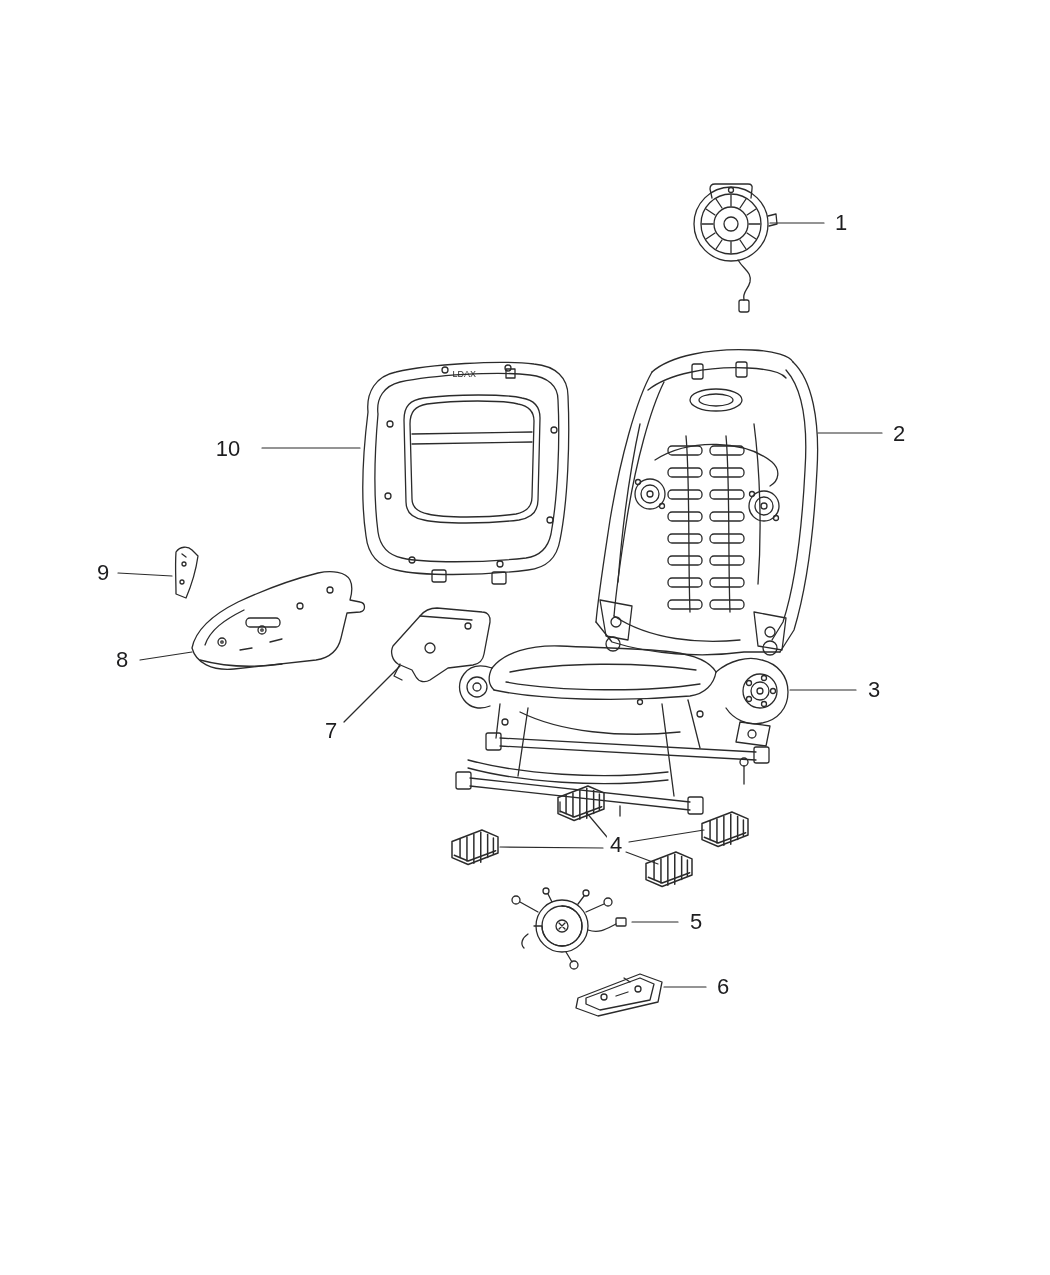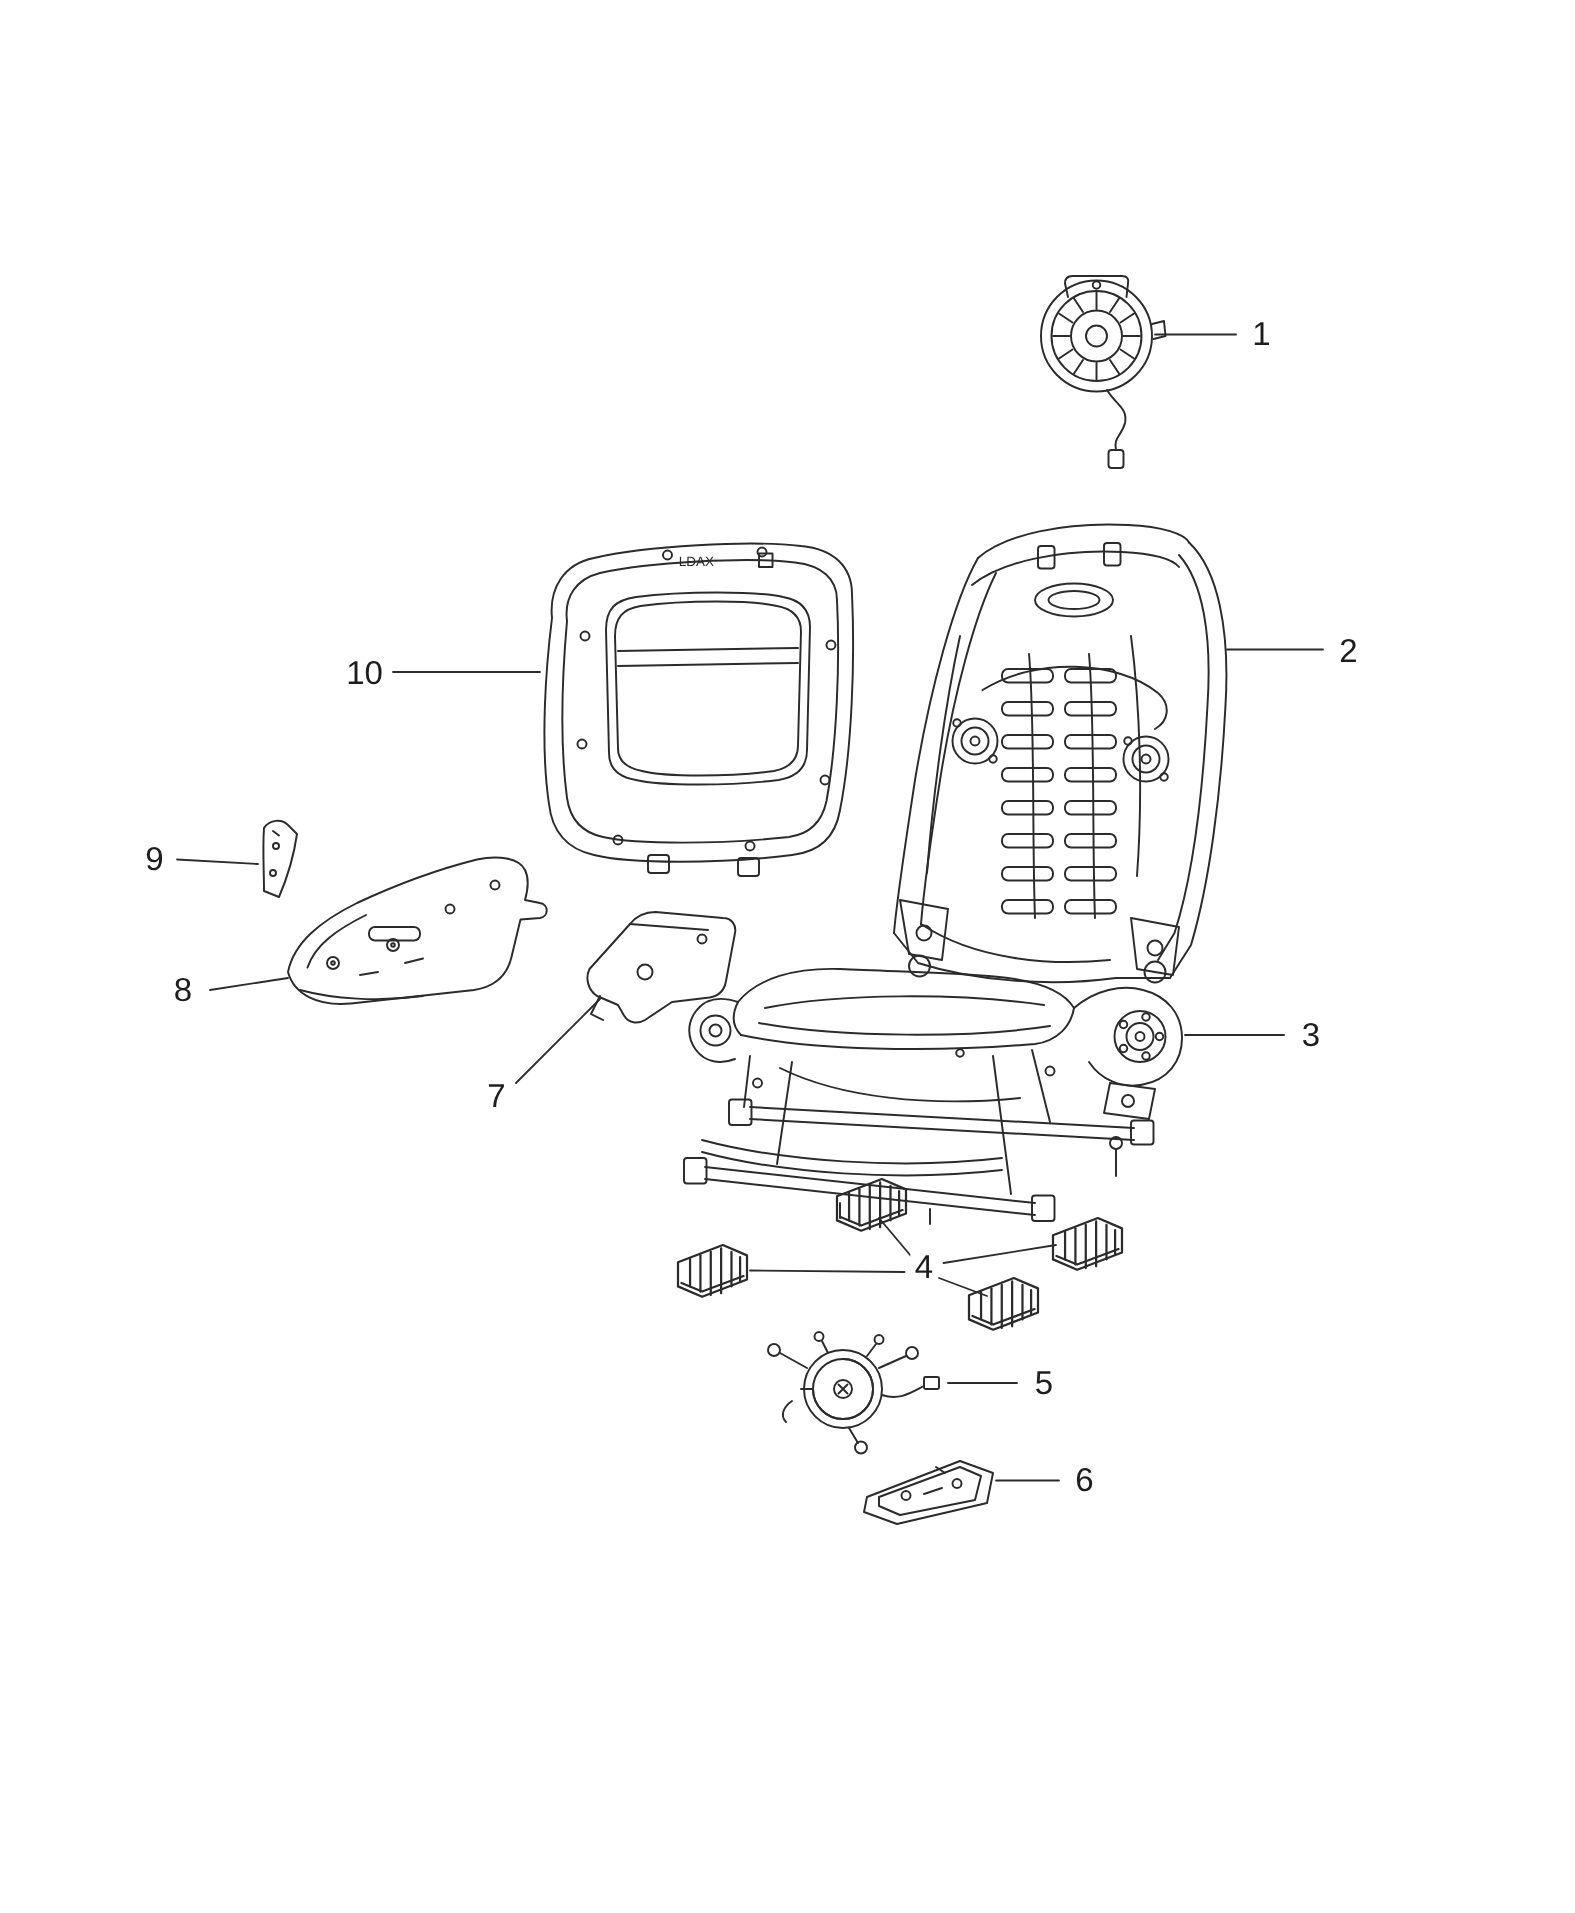--- a/index.html
+++ b/index.html
@@ -252,15 +252,15 @@
 
   <div class="callout" style="left:841px;top:223px">1</div>
   <div class="callout" style="left:899px;top:434px">2</div>
   <div class="callout" style="left:874px;top:690px">3</div>
   <div class="callout" style="left:616px;top:845px">4</div>
   <div class="callout" style="left:696px;top:922px">5</div>
   <div class="callout" style="left:723px;top:987px">6</div>
   <div class="callout" style="left:331px;top:731px">7</div>
   <div class="callout" style="left:122px;top:660px">8</div>
   <div class="callout" style="left:103px;top:573px">9</div>
-  <div class="callout" style="left:243px;top:449px">10</div>
+  <div class="callout" style="left:228px;top:449px">10</div>
 
 </div>
 
 </body></html>

